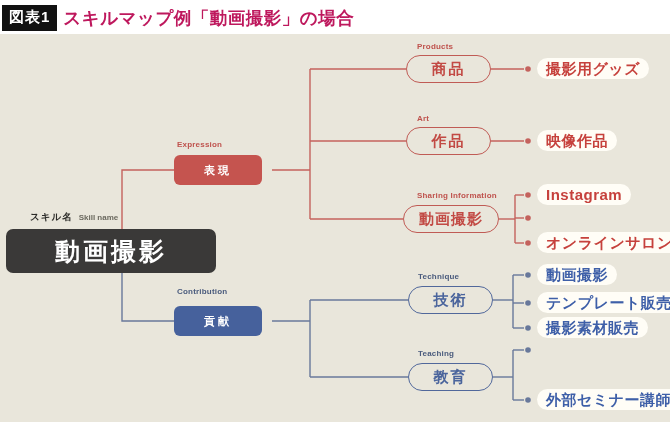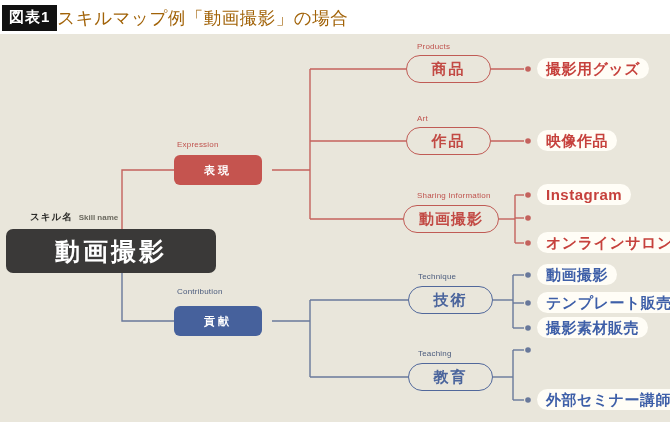--- a/index.html
+++ b/index.html
@@ -21,22 +21,22 @@
   }
   .badge{
     display:inline-block;
     margin-left:2px;margin-top:2px;
     background:#111111;color:#ffffff;
     font-size:15px;font-weight:bold;
     padding:3px 7px 4px 7px;
     letter-spacing:1px;
   }
   .title{
-    margin-top:2px;
-    font-size:17.5px;font-weight:normal;color:#a16207;
+    margin-left:6px;margin-top:2px;
+    font-size:17.5px;font-weight:bold;color:#be185d;
     letter-spacing:.5px;
   }
   
   .canvas{position:absolute;left:0;top:34px;width:670px;height:388px;}
   .lines{position:absolute;left:0;top:-34px;width:670px;height:422px;}
   .abs{position:absolute;}
   
   .caption{font-size:9.5px;font-weight:bold;color:#2b2b28;letter-spacing:1px;}
   .caption .en{font-size:8px;font-weight:bold;color:#6b695f;letter-spacing:0;margin-left:6px;}
   .rootbox{
@@ -59,21 +59,21 @@
   .catpill{
     height:28px;border-radius:15px;
     background:transparent;
     font-size:15px;font-weight:bold;letter-spacing:2px;
     display:flex;align-items:center;justify-content:center;
     box-sizing:border-box;
   }
   .catpill.red{border:1.5px solid #c05b55;color:#c24a44;}
   .catpill.blue{border:1.5px solid #51689b;color:#4a649c;}
   
-  .sub{font-size:8px;font-weight:normal;letter-spacing:.2px;}
+  .sub{font-size:8px;font-weight:bold;letter-spacing:.2px;}
   .sub.red{color:#bf524d;}
   .sub.blue{color:#4a5b7d;}
   
   .leaf{
     height:21px;line-height:21px;border-radius:11px;
     background:#fffdf6;
     padding:0 9px;
     font-size:15px;font-weight:bold;letter-spacing:.5px;
     white-space:nowrap;
     box-sizing:border-box;

